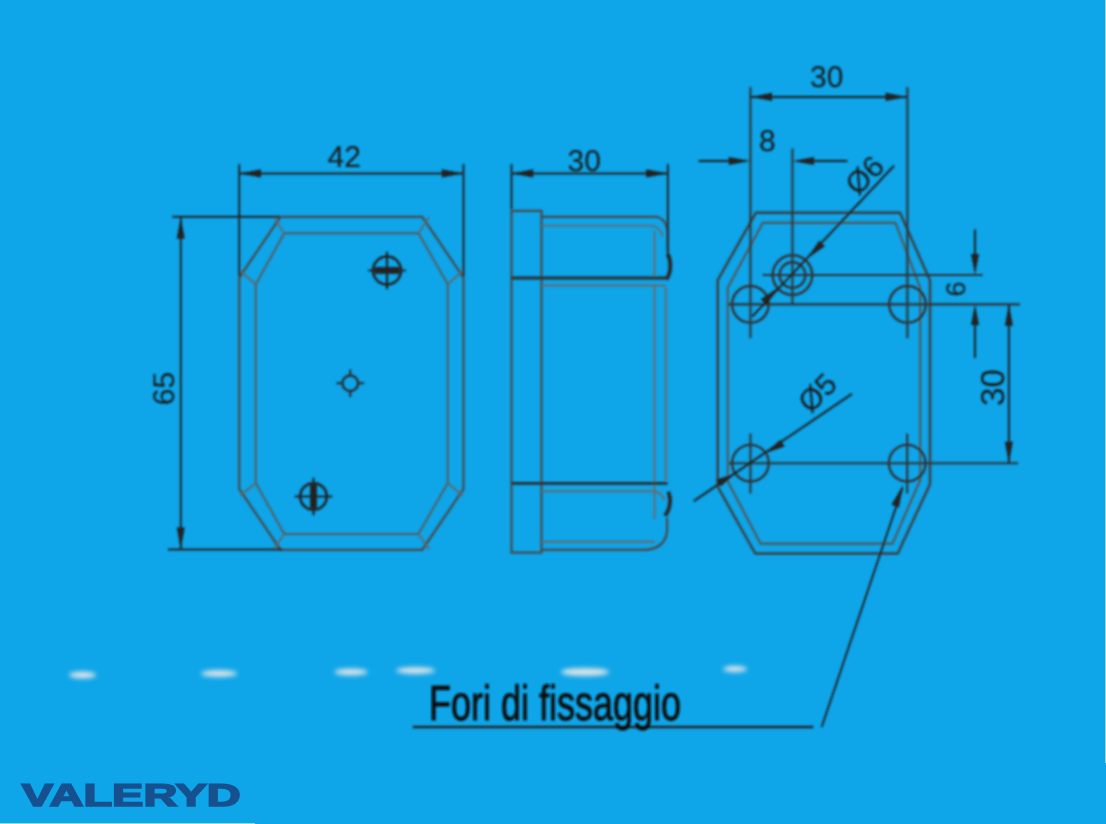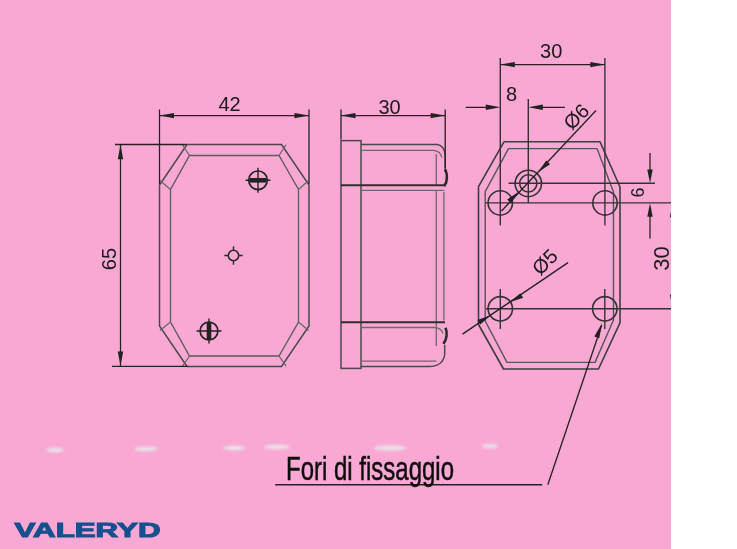--- a/index.html
+++ b/index.html
@@ -1,16 +1,16 @@
 <!DOCTYPE html>
 <html><head>
 <meta charset="utf-8">
 <style>
   html,body{margin:0;padding:0;background:#fff;}
-  #stage{position:relative;width:671px;height:549px;background:#f9a8d4;overflow:hidden;}
+  #stage{position:relative;width:737px;height:549px;background:#0ea5e9;overflow:hidden;}
   svg text{font-family:"Liberation Sans",sans-serif;}
 </style>
 </head>
 <body>
 <div id="stage">
 <svg width="737" height="549" viewBox="0 0 737 549">
   <defs>
     <filter id="soft" x="-5%" y="-5%" width="110%" height="110%">
       <feGaussianBlur stdDeviation="0.55"></feGaussianBlur>
     </filter>

